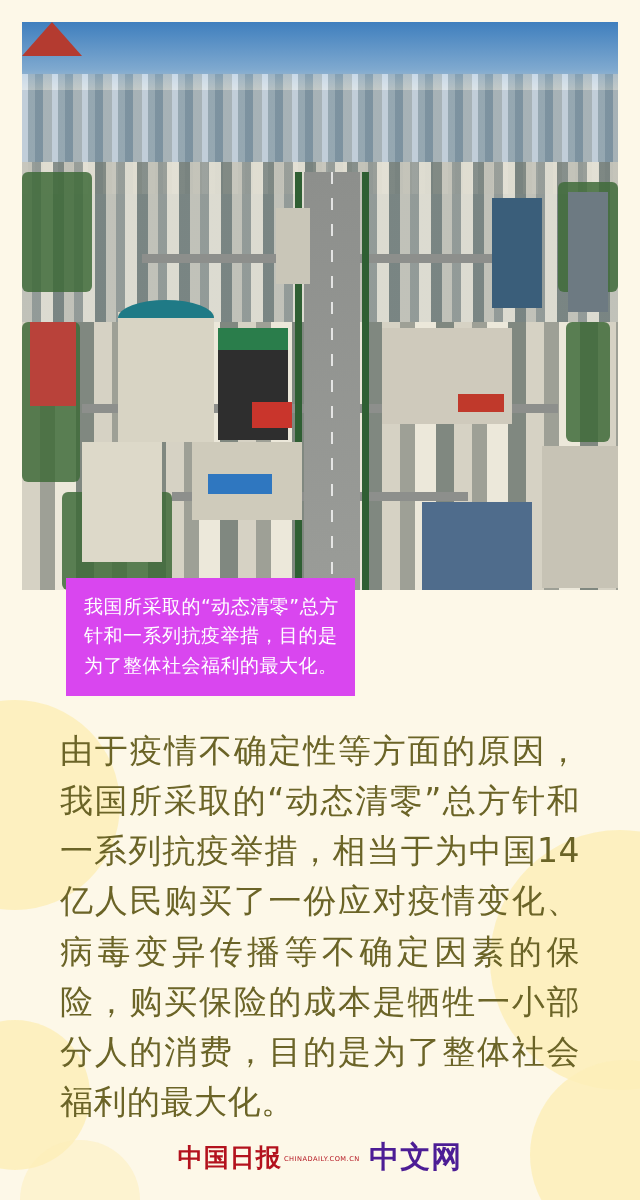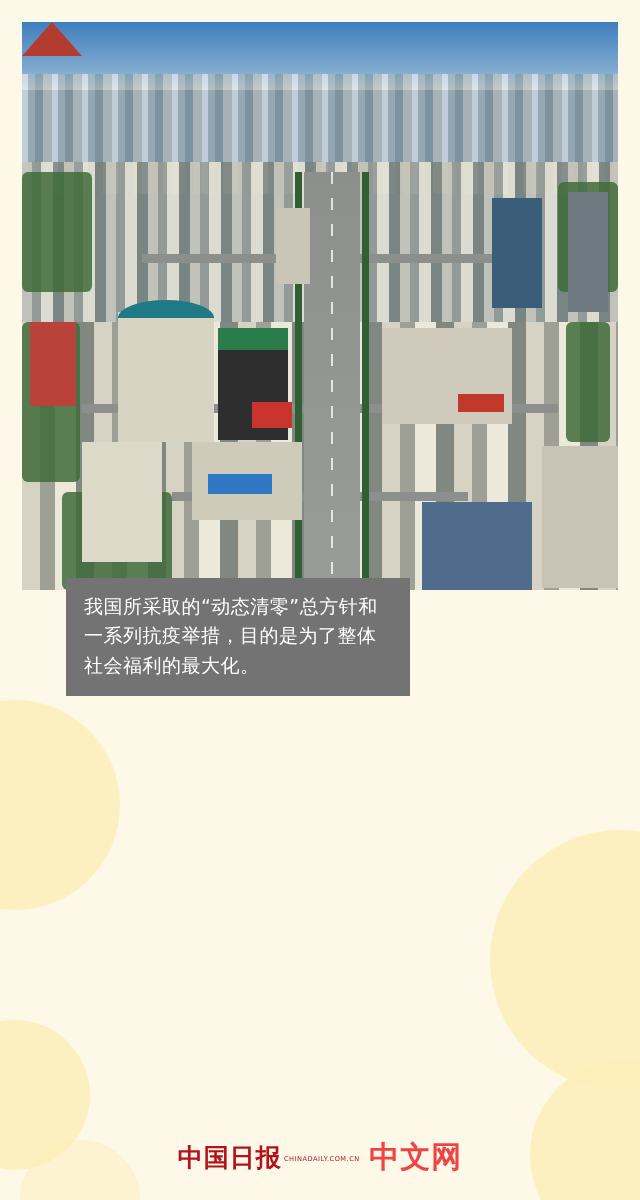--- a/index.html
+++ b/index.html
@@ -136,23 +136,23 @@
   .b12{ left: 8px;   top: 300px; width: 46px; height: 84px; background:#b9423a; }
   .b13{ left: 470px; top: 176px; width: 50px; height: 110px; background:#3a5e7a; }
   .b14{ left: 546px; top: 170px; width: 40px; height: 120px; background:#6d7a82; }
   .b15{ left: 254px; top: 186px; width: 34px; height: 76px; background:#c9c6b8; }
 
   
   .caption-box {
     position: absolute;
     left: 66px;
     top: 578px;
-    width: 344px;
+    width: 289px;
     padding: 14px 15px 16px 18px;
-    background: #737373;
+    background: #d946ef;
     color: #ffffff;
     font-size: 19px;
     line-height: 1.55;
     letter-spacing: .5px;
     box-sizing: border-box;
     z-index: 5;
   }
 
   
   .body-text {
@@ -192,21 +192,21 @@
     letter-spacing: 1px;
   }
   .logo-cn .bottom {
     color: #b3121d;
     font-size: 7px;
     letter-spacing: .5px;
     margin-top: 3px;
     transform: scale(.95);
   }
   .logo-zh {
-    color: #ef4444;
+    color: #4c1d95;
     font-size: 30px;
     font-weight: bold;
     letter-spacing: 1px;
   }
 </style>
 </head>
 <body>
 
 <div class="bg-deco d1"></div>
 <div class="bg-deco d2"></div>
@@ -250,20 +250,21 @@
     <div class="bld b10"></div>
     <div class="bld b11"></div>
     <div class="bld b12"></div>
     <div class="bld b13"></div>
     <div class="bld b14"></div>
     <div class="bld b15"></div>
   </div>
 
   <div class="caption-box">我国所采取的“动态清零”总方针和一系列抗疫举措，目的是为了整体社会福利的最大化。</div>
 
+  <div class="body-text">由于疫情不确定性等方面的原因，我国所采取的“动态清零”总方针和一系列抗疫举措，相当于为中国14亿人民购买了一份应对疫情变化、病毒变异传播等不确定因素的保险，购买保险的成本是牺牲一小部分人的消费，目的是为了整体社会福利的最大化。</div>
 
   <div class="footer">
     <div class="logo-cn">
       <span class="top">中国日报</span>
       <span class="bottom">CHINADAILY.COM.CN</span>
     </div>
     <div class="logo-zh">中文网</div>
   </div>
 
 </div>

